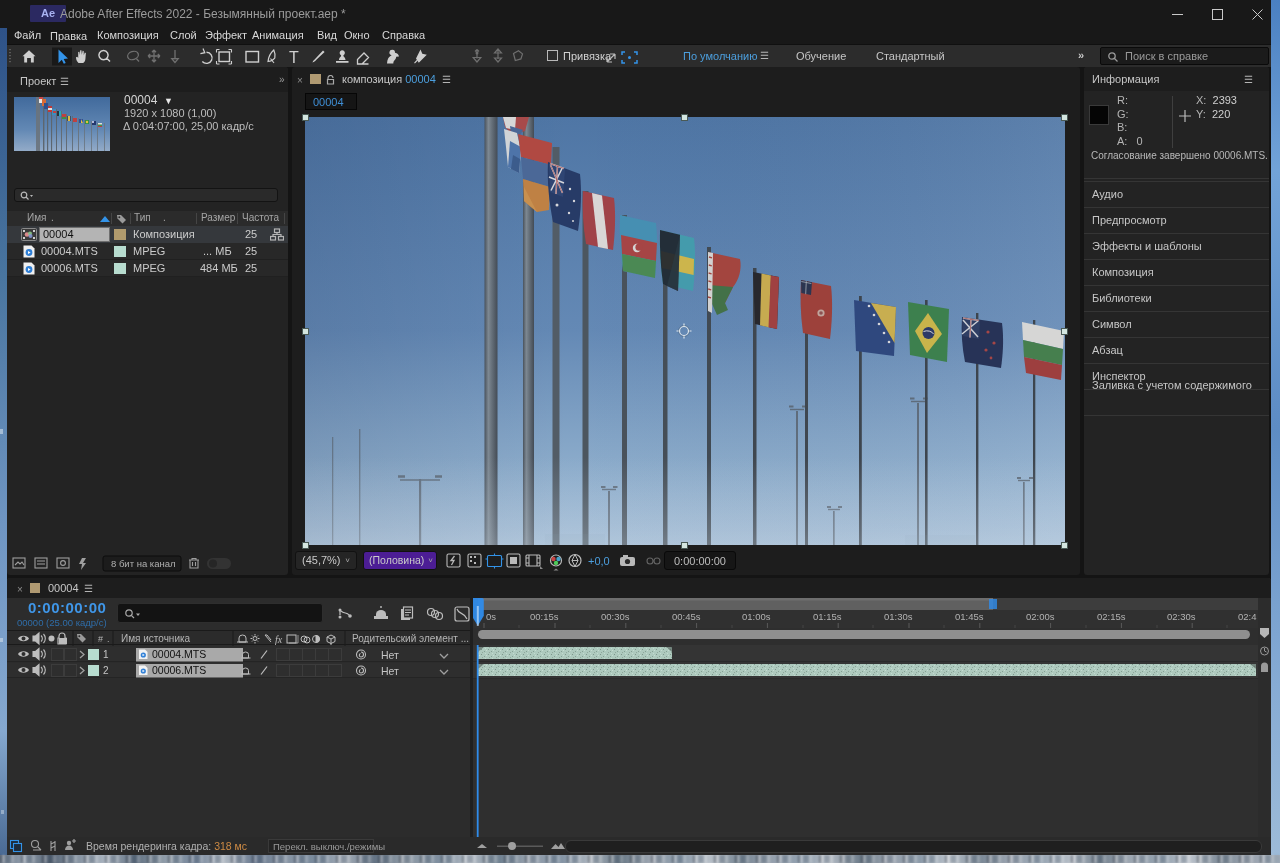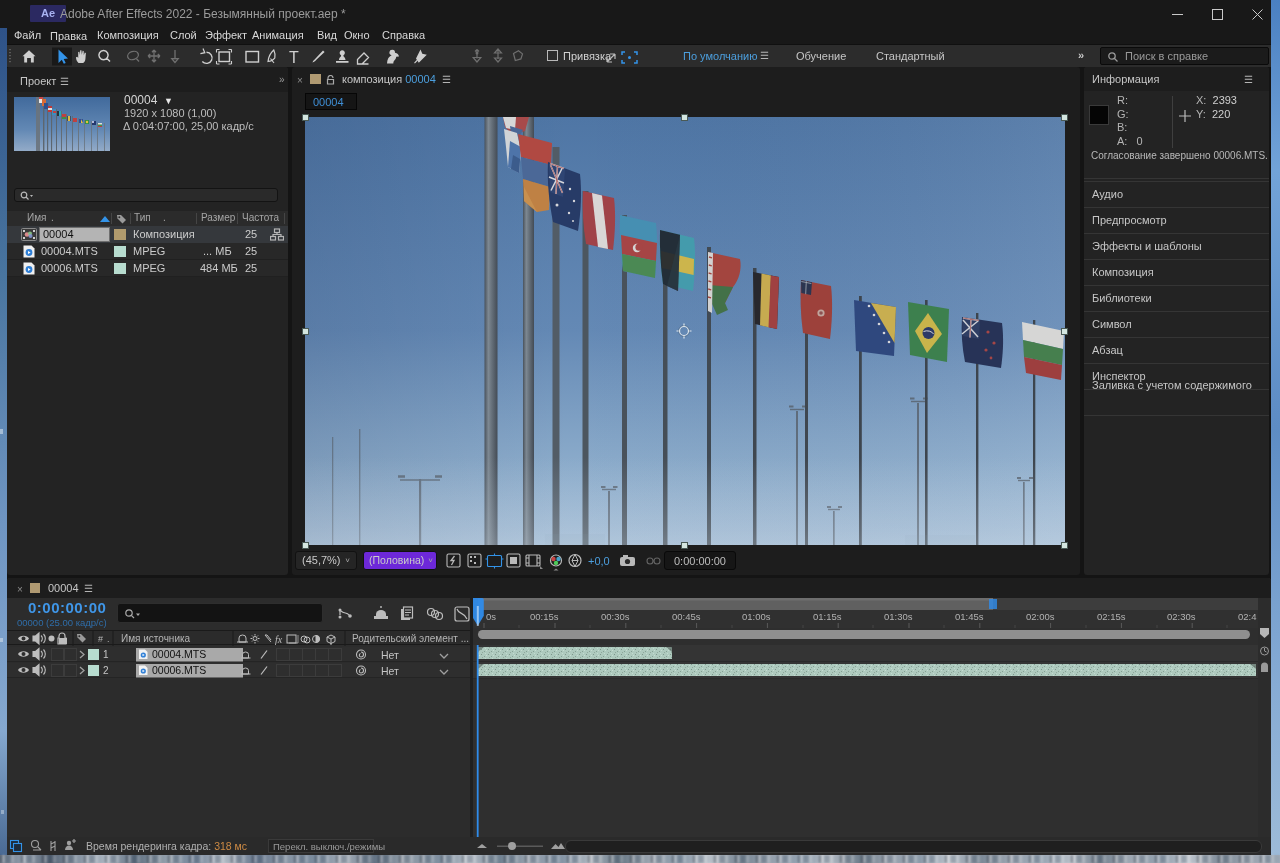--- a/index.html
+++ b/index.html
@@ -255,20 +255,40 @@
         <circle cx="6" cy="7.5" r="3.4" fill="#2f7fd6"></circle>
         <path d="M5 6 l2.6 1.5 l-2.6 1.5 Z" fill="#fff"></path>
       </svg>
     <div class="abs" style="left:34px;top:2px;color:#cccccc;font-size:11px;">00006.MTS</div>
     <div class="abs" style="left:107px;top:3px;width:12px;height:11px;background:#b7dccf;"></div>
     <div class="abs" style="left:126px;top:2px;color:#cccccc;font-size:11px;">MPEG</div>
     <div class="abs" style="left:193px;top:2px;color:#cccccc;font-size:11px;">484 МБ</div>
     <div class="abs" style="left:238px;top:2px;color:#cccccc;font-size:11px;">25</div>
   </div>
 
+  <div class="abs" style="left:0;top:486px;width:281px;height:22px;">
+    <svg class="abs" style="left:0;top:0" width="281" height="22">
+      <g stroke="#9f9f9f" fill="none" stroke-width="1.1">
+        <rect x="6" y="5" width="12" height="10"></rect>
+          <path d="M8 12 l3 -3 l2 2 l2 -2 l2 3"></path>
+        <rect x="28" y="5" width="12" height="10"></rect>
+          <path d="M30 8 h8 M30 11 h8"></path>
+        <rect x="50" y="5" width="12" height="10"></rect>
+          <circle cx="56" cy="10" r="2.4"></circle>
+        <path d="M75 5 l-3 6 h3 l-1 6 l5 -7 h-3 l3 -5 Z" fill="#9f9f9f" stroke="none"></path>
+      </g>
+      <rect x="96" y="3" width="78" height="15" rx="2" fill="#1c1c1c" stroke="#0c0c0c"></rect>
+      <text x="104" y="14" font-size="9.5" fill="#b0b0b0" font-family="Liberation Sans,sans-serif">8 бит на канал</text>
+      <g stroke="#9f9f9f" fill="none" stroke-width="1.1">
+        <path d="M182 7 h10 M183 7 v8 h8 v-8 M185 7 v-1.5 h4 v1.5 M185.5 9 v4 M188.5 9 v4"></path>
+      </g>
+      <rect x="200" y="5" width="24" height="11" rx="5.5" fill="#333333"></rect>
+      <circle cx="206" cy="10.5" r="4" fill="#262626"></circle>
+    </svg>
+  </div>
 </div>
 <div class="abs" id="comppanel" style="left:292px;top:67px;width:788px;height:508px;background:#1d1d1d;border-radius:3px;">
   <div class="abs" style="left:5px;top:8px;color:#8a8a8a;font-size:10px;">×</div>
   <div class="abs" style="left:18px;top:7px;width:11px;height:10px;background:#b09a72;"></div>
   <svg class="abs" style="left:34px;top:8px" width="10" height="10">
       <path d="M2 4.5 v-1.5 a2.5 2.5 0 0 1 5 0 M1.5 4.5 h6 v4.5 h-6 Z" fill="none" stroke="#a9a9a9" stroke-width="1.2"></path>
     </svg>
   <div class="abs ptxt" style="left:50px;top:6px;">композиция <span class="blue">00004</span></div>
   <div class="abs hamb" style="left:150px;top:7px;">☰</div>
 
@@ -456,21 +476,21 @@
   <div class="abs hd" style="left:769px;top:261px;"></div>
   <div class="abs hd" style="left:10px;top:475px;"></div>
   <div class="abs hd" style="left:389px;top:475px;"></div>
   <div class="abs hd" style="left:769px;top:475px;"></div>
 
   <div class="abs" style="left:0;top:481px;width:788px;height:27px;">
     <div class="abs" style="left:3px;top:3px;width:62px;height:19px;background:#252525;border:1px solid #111;border-radius:3px;color:#c9c9c9;font-size:11px;">
         <span class="abs" style="left:6px;top:2px;">(45,7%)</span>
         <span class="abs" style="right:6px;top:4px;font-size:8px;color:#aaa;">˅</span>
       </div>
-    <div class="abs" style="left:71px;top:3px;width:74px;height:19px;background:#6d28d9;border:1px solid #111;border-radius:3px;color:#c9c9c9;font-size:11px;">
+    <div class="abs" style="left:71px;top:3px;width:74px;height:19px;background:#4c1d95;border:1px solid #111;border-radius:3px;color:#c9c9c9;font-size:11px;">
         <span class="abs" style="left:5px;top:2px;font-size:10.5px;">(Половина)</span>
         <span class="abs" style="right:3px;top:4px;font-size:8px;color:#aaa;">˅</span>
       </div>
     <svg class="abs" style="left:152px;top:3px" width="260" height="20">
       <g stroke="#b9b9b9" fill="none" stroke-width="1.1">
         <rect x="3" y="3" width="13" height="13" rx="1.5"></rect>
           <path d="M10.5 5 l-3.5 4.5 h3 l-2.5 4.5" stroke-width="1.3"></path>
         <g>
             <rect x="24" y="3" width="13" height="13" rx="1.5"></rect>
             <path d="M24 3 m2 2 h2 v2 h-2 Z M30 5 h2 v2 h-2 Z M26 9 h2 v2 h-2 Z M30 11 h2 v2 h-2 Z" fill="#b9b9b9" stroke="none"></path>

